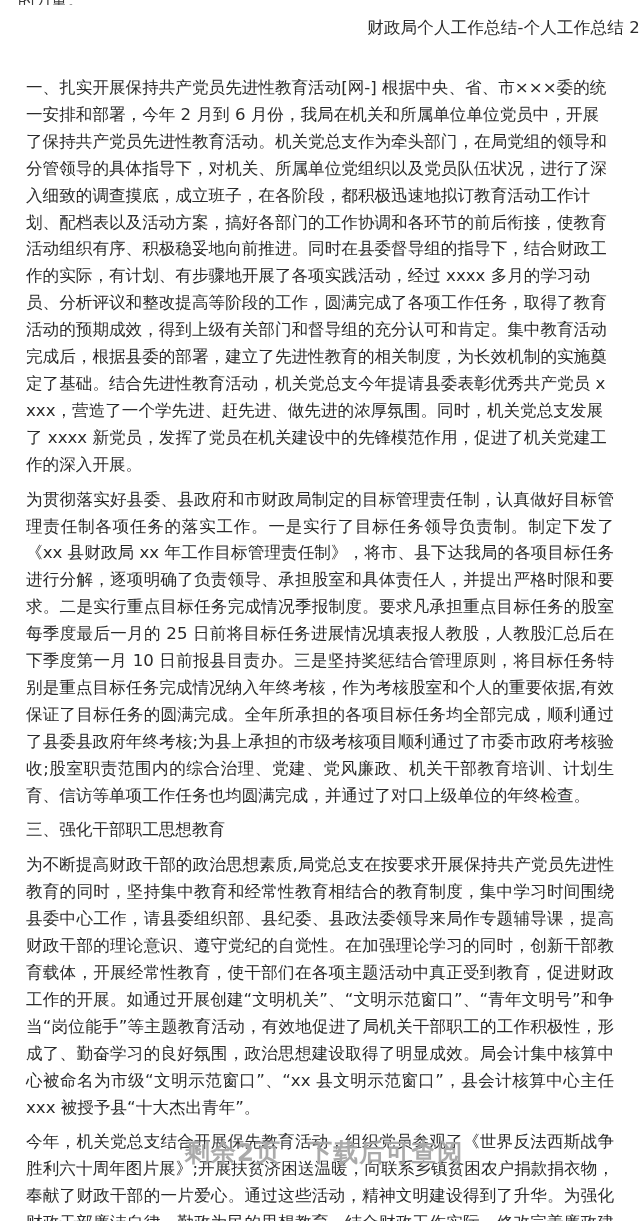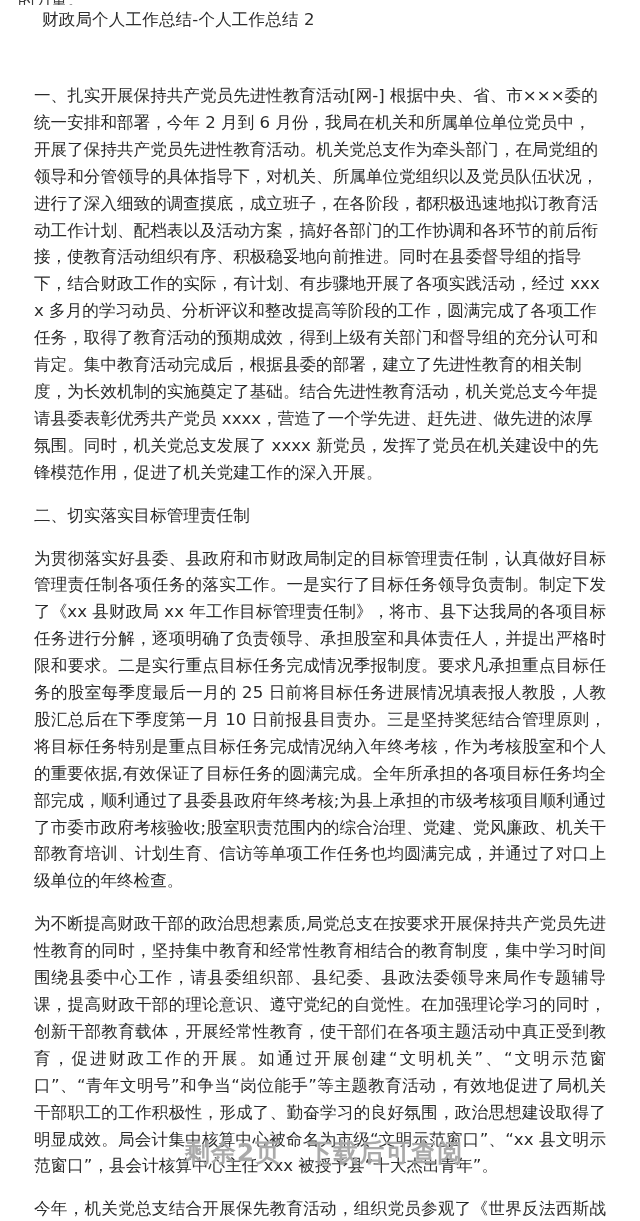--- a/index.html
+++ b/index.html
@@ -28,22 +28,22 @@
     line-height: 20px;
     color: #3a3a3a;
     white-space: nowrap;
   }
 
   
   .doc-title {
     position: absolute;
     left: 0;
     right: 0;
-    top: 8px;
-    text-align: left;
+    top: 16px;
+    text-align: right;
     font-size: 16.5px;
     line-height: 24px;
     color: #2b2b2b;
     letter-spacing: 0.2px;
     padding-left: 42px;
   }
 
   
   .doc-body {
     position: absolute;
@@ -51,21 +51,21 @@
     top: 67px;
     width: 604px;
     font-size: 16.6px;
     line-height: 26.9px;
     text-align: justify;
     text-justify: inter-character;
     color: #2b2b2b;
     word-break: break-all;
   }
   .doc-body p {
-    margin: 16px;
+    margin: 8px;
     text-align: justify;
     text-justify: inter-character;
   }
   .doc-body p.heading {
     text-align: left;
   }
 
   
   .page-footer {
     position: absolute;
@@ -83,19 +83,19 @@
 </style>
 </head>
 <body>
 
 <div class="top-clip">的力量。</div>
 
 <div class="doc-title">财政局个人工作总结-个人工作总结 2</div>
 
 <div class="doc-body">
   <p class="heading">一、扎实开展保持共产党员先进性教育活动[网-]  根据中央、省、市×××委的统一安排和部署，今年 2 月到 6 月份，我局在机关和所属单位单位党员中，开展了保持共产党员先进性教育活动。机关党总支作为牵头部门，在局党组的领导和分管领导的具体指导下，对机关、所属单位党组织以及党员队伍状况，进行了深入细致的调查摸底，成立班子，在各阶段，都积极迅速地拟订教育活动工作计划、配档表以及活动方案，搞好各部门的工作协调和各环节的前后衔接，使教育活动组织有序、积极稳妥地向前推进。同时在县委督导组的指导下，结合财政工作的实际，有计划、有步骤地开展了各项实践活动，经过 xxxx 多月的学习动员、分析评议和整改提高等阶段的工作，圆满完成了各项工作任务，取得了教育活动的预期成效，得到上级有关部门和督导组的充分认可和肯定。集中教育活动完成后，根据县委的部署，建立了先进性教育的相关制度，为长效机制的实施奠定了基础。结合先进性教育活动，机关党总支今年提请县委表彰优秀共产党员 xxxx，营造了一个学先进、赶先进、做先进的浓厚氛围。同时，机关党总支发展了 xxxx 新党员，发挥了党员在机关建设中的先锋模范作用，促进了机关党建工作的深入开展。</p>
-  <p class="heading">二、切实落实目标管理责任制</p>
   <p>为贯彻落实好县委、县政府和市财政局制定的目标管理责任制，认真做好目标管理责任制各项任务的落实工作。一是实行了目标任务领导负责制。制定下发了《xx 县财政局 xx 年工作目标管理责任制》，将市、县下达我局的各项目标任务进行分解，逐项明确了负责领导、承担股室和具体责任人，并提出严格时限和要求。二是实行重点目标任务完成情况季报制度。要求凡承担重点目标任务的股室每季度最后一月的 25 日前将目标任务进展情况填表报人教股，人教股汇总后在下季度第一月 10 日前报县目责办。三是坚持奖惩结合管理原则，将目标任务特别是重点目标任务完成情况纳入年终考核，作为考核股室和个人的重要依据,有效保证了目标任务的圆满完成。全年所承担的各项目标任务均全部完成，顺利通过了县委县政府年终考核;为县上承担的市级考核项目顺利通过了市委市政府考核验收;股室职责范围内的综合治理、党建、党风廉政、机关干部教育培训、计划生育、信访等单项工作任务也均圆满完成，并通过了对口上级单位的年终检查。</p>
+  <p class="heading">三、强化干部职工思想教育</p>
   <p>为不断提高财政干部的政治思想素质,局党总支在按要求开展保持共产党员先进性教育的同时，坚持集中教育和经常性教育相结合的教育制度，集中学习时间围绕县委中心工作，请县委组织部、县纪委、县政法委领导来局作专题辅导课，提高财政干部的理论意识、遵守党纪的自觉性。在加强理论学习的同时，创新干部教育载体，开展经常性教育，使干部们在各项主题活动中真正受到教育，促进财政工作的开展。如通过开展创建“文明机关”、“文明示范窗口”、“青年文明号”和争当“岗位能手”等主题教育活动，有效地促进了局机关干部职工的工作积极性，形成了、勤奋学习的良好氛围，政治思想建设取得了明显成效。局会计集中核算中心被命名为市级“文明示范窗口”、“xx 县文明示范窗口”，县会计核算中心主任 xxx 被授予县“十大杰出青年”。</p>
   <p>今年，机关党总支结合开展保先教育活动，组织党员参观了《世界反法西斯战争胜利六十周年图片展》;开展扶贫济困送温暖，向联系乡镇贫困农户捐款捐衣物，奉献了财政干部的一片爱心。通过这些活动，精神文明建设得到了升华。为强化财政干部廉洁自律、勤政为民的思想教育，结合财政工作实际，修改完善廉政建设、办事公开、用车和开餐等管理制度，用制度来约束人;结合行风评议活动的开展，以党支部为单位，组织召开党员干部参加的党风廉政建设民主生活会，每个干部职工针对工作作风中存在的问题进行自查自纠，有针对性的提出解决措施，促使大家自重、自警、自省、自律，自觉抵制拜主义、自由主义等腐朽思想;组织干</p>
 </div>
 
 <div class="page-footer">剩余2页　下载后可查阅</div>
 
 </body></html>

